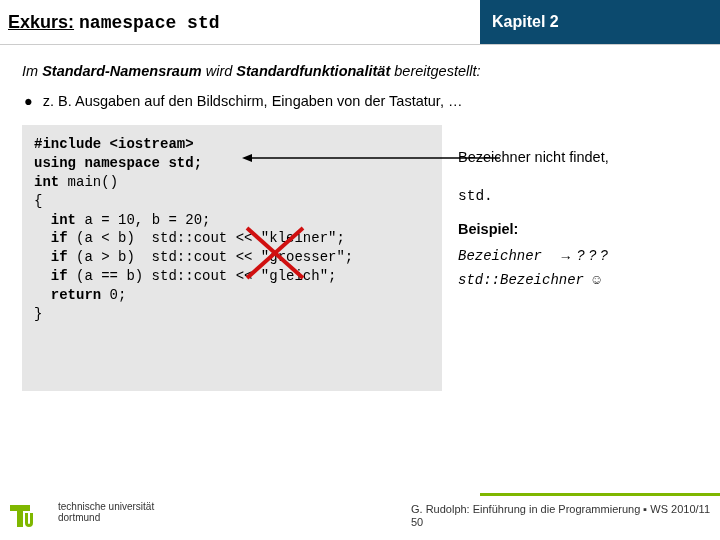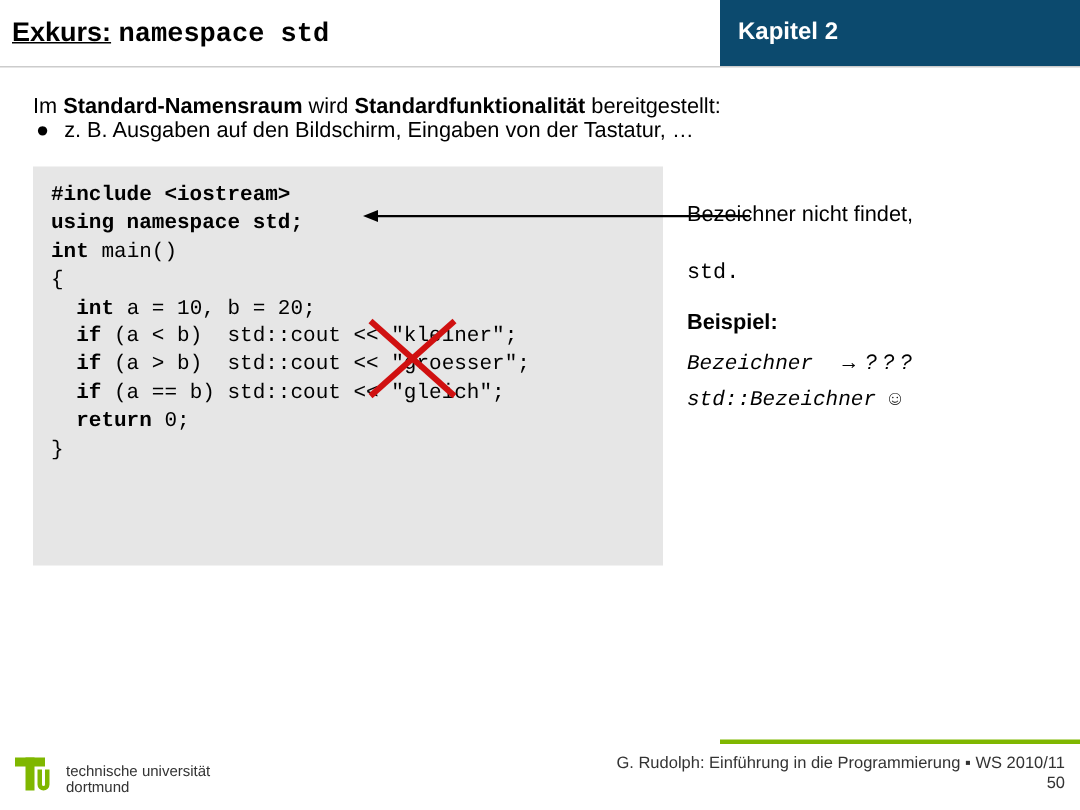--- a/index.html
+++ b/index.html
@@ -38,21 +38,22 @@
     padding-left: 12px;
     color: #fff;
     font-weight: bold;
     font-size: 16px;
   }
   .body {
     padding: 18px 22px 0 22px;
   }
   .intro {
     font-size: 14.5px;
-    margin-bottom: 0;
+    margin-bottom: 14px;
+    font-style: italic;
   }
   .bullet-row {
     font-size: 14.5px;
     margin-bottom: 16px;
     display: flex;
   }
   .bullet-dot { margin: 0 10px 0 2px; }
   .main-row {
     display: flex;
     gap: 16px;
@@ -109,34 +110,34 @@
     left: 0;
     right: 0;
     height: 46px;
     display: flex;
     align-items: center;
     justify-content: space-between;
     padding: 0 10px 2px 8px;
   }
   .logo {
     display: flex;
-    align-items: flex-end;
-    gap: 6px;
+    align-items: flex-start;
+    gap: 20px;
   }
   .logo-mark {
     width: 30px;
     height: 30px;
     position: relative;
   }
   .logo-mark svg { width: 100%; height: 100%; }
   .logo-text { font-size: 10px; line-height: 1.1; color: #333; }
   .footer-right {
     font-size: 11px;
     color: #333;
-    text-align: right;
+    text-align: left;
     line-height: 1.2;
   }
   .green-strip {
     position: absolute;
     bottom: 44px;
     right: 0;
     width: 240px;
     height: 3px;
     background: #7fb700;
   }

